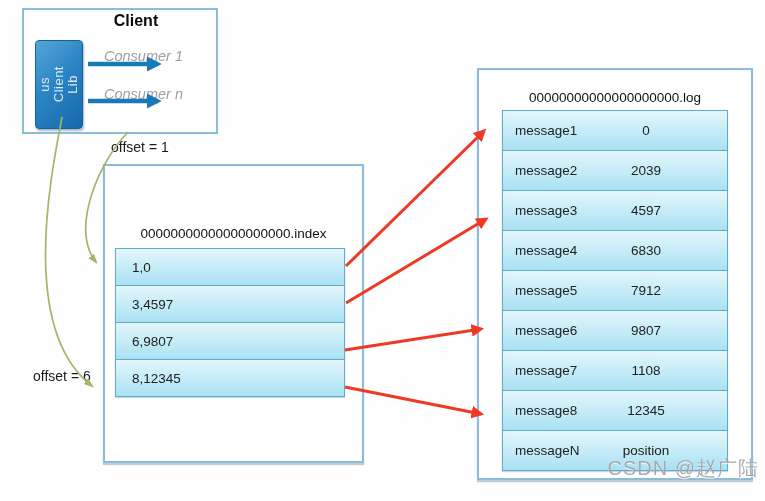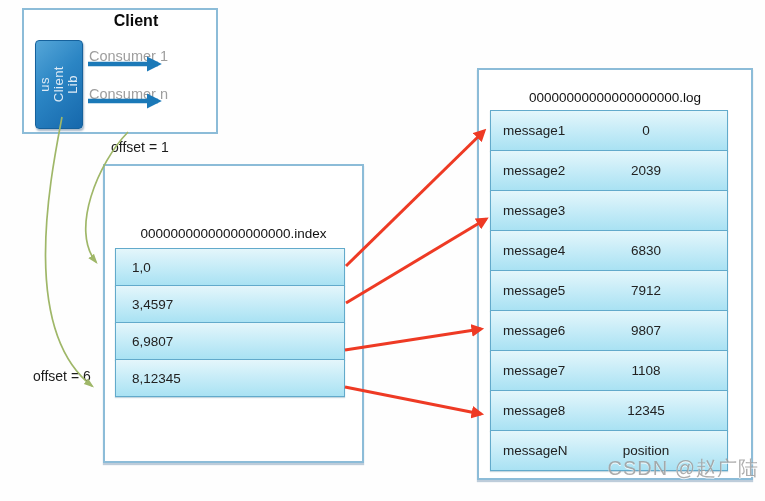--- a/index.html
+++ b/index.html
@@ -21,21 +21,21 @@
     border-radius:4px; border:1px solid #15619c;
     background:linear-gradient(135deg,#55a6d8 0%, #2b85c4 45%, #1668ac 100%);
     box-shadow:1px 2px 2px rgba(60,100,140,.45);
     display:flex; align-items:center; justify-content:center;
   }
   .vword {
     writing-mode:vertical-rl; transform:rotate(180deg);
     color:#ddeaf5; font-size:13px; line-height:14px; letter-spacing:.5px;
   }
   .consumer {
-    position:absolute; left:65px; width:95px; color:#9e9e9e; font-size:14.5px; white-space:nowrap;
+    position:absolute; left:80px; width:95px; color:#9e9e9e; font-size:14.5px; white-space:nowrap;font-style:italic;
   }
   .consumer-1 { top:38px; }
   .consumer-n { top:76px; }
 
   
   .offset { position:absolute; font-size:14px; color:#1c1c1c; }
   .offset-top    { left:111px; top:139px; }
   .offset-bottom { left:33px;  top:368px; }
 
   
@@ -56,21 +56,21 @@
   .index-rows { left:10px; top:83px; width:230px; }
   .log-rows   { left:11px; top:41px; width:238px; }
   .row {
     border:1px solid #62aacb; margin-top:-1px;
     background:linear-gradient(180deg,#e4f6fb 0%, #c9edf8 45%, #a9e2f3 100%);
     box-shadow:0 1px 1px rgba(90,140,165,.35);
     display:flex; align-items:center;
     font-size:13.5px; color:#222222;
   }
   .index-rows .row { height:36px; padding-left:16px; }
-  .log-rows   .row { height:39px; }
+  .log-rows   .row { height:39px;margin-left:12px; }
   .log-rows .msg { padding-left:12px; flex:1; }
   .log-rows .pos { width:118px; text-align:center; margin-right:22px; }
 
   
   .overlay { position:absolute; left:0; top:0; pointer-events:none; }
   .red-line   { stroke:#ee3a24; stroke-width:3;   fill:none; }
   .green-line { stroke:#9fb768; stroke-width:1.7; fill:none; }
   .blue-line  { stroke:#1b79b8; stroke-width:4.5; fill:none; }
 
   
@@ -115,20 +115,21 @@
       <div class="row">
         <span class="msg">message1</span>
         <span class="pos">0</span>
       </div>
       <div class="row">
         <span class="msg">message2</span>
         <span class="pos">2039</span>
       </div>
       <div class="row">
         <span class="msg">message3</span>
+        <span class="pos">4597</span>
       </div>
       <div class="row">
         <span class="msg">message4</span>
         <span class="pos">6830</span>
       </div>
       <div class="row">
         <span class="msg">message5</span>
         <span class="pos">7912</span>
       </div>
       <div class="row">

